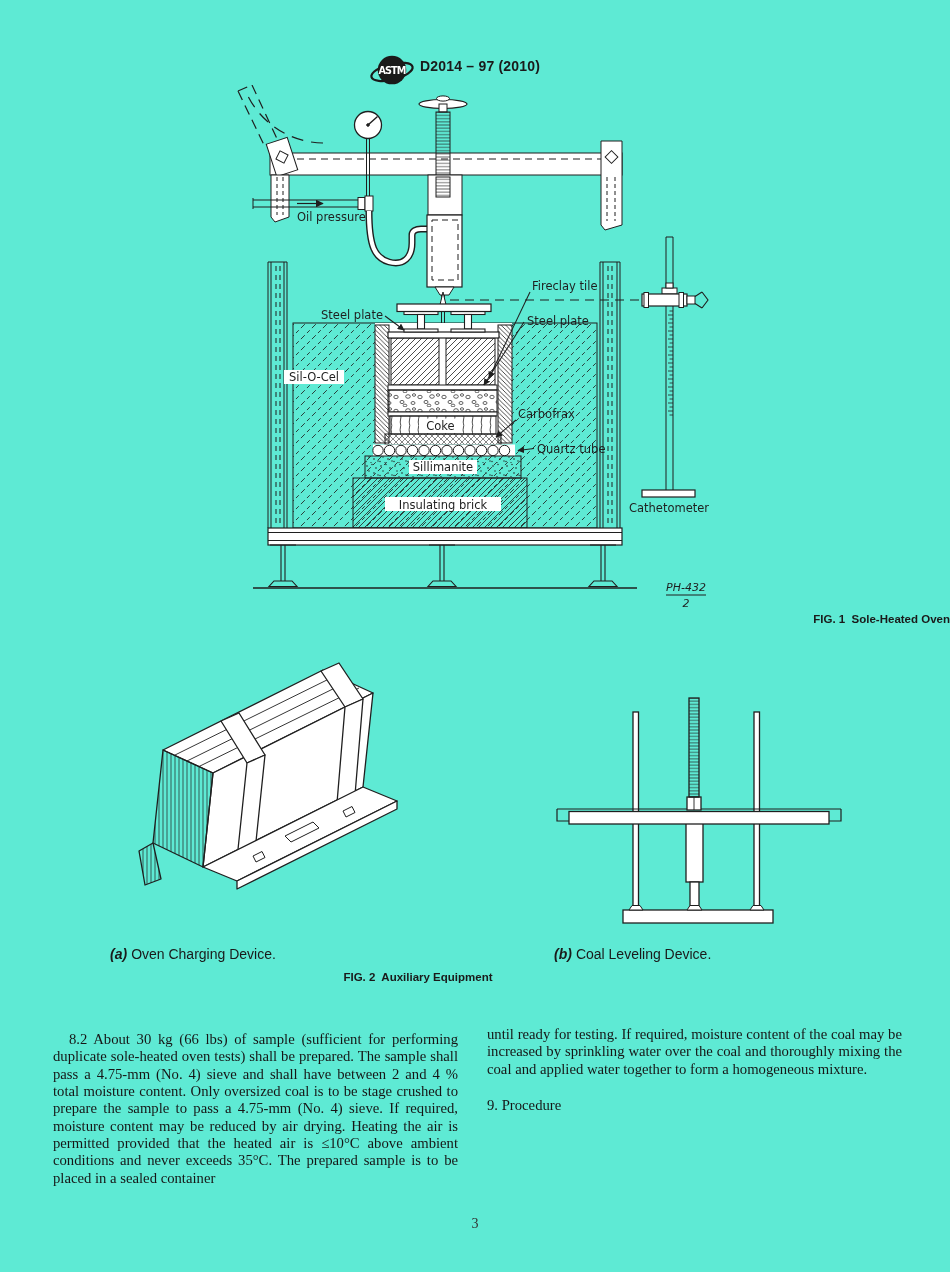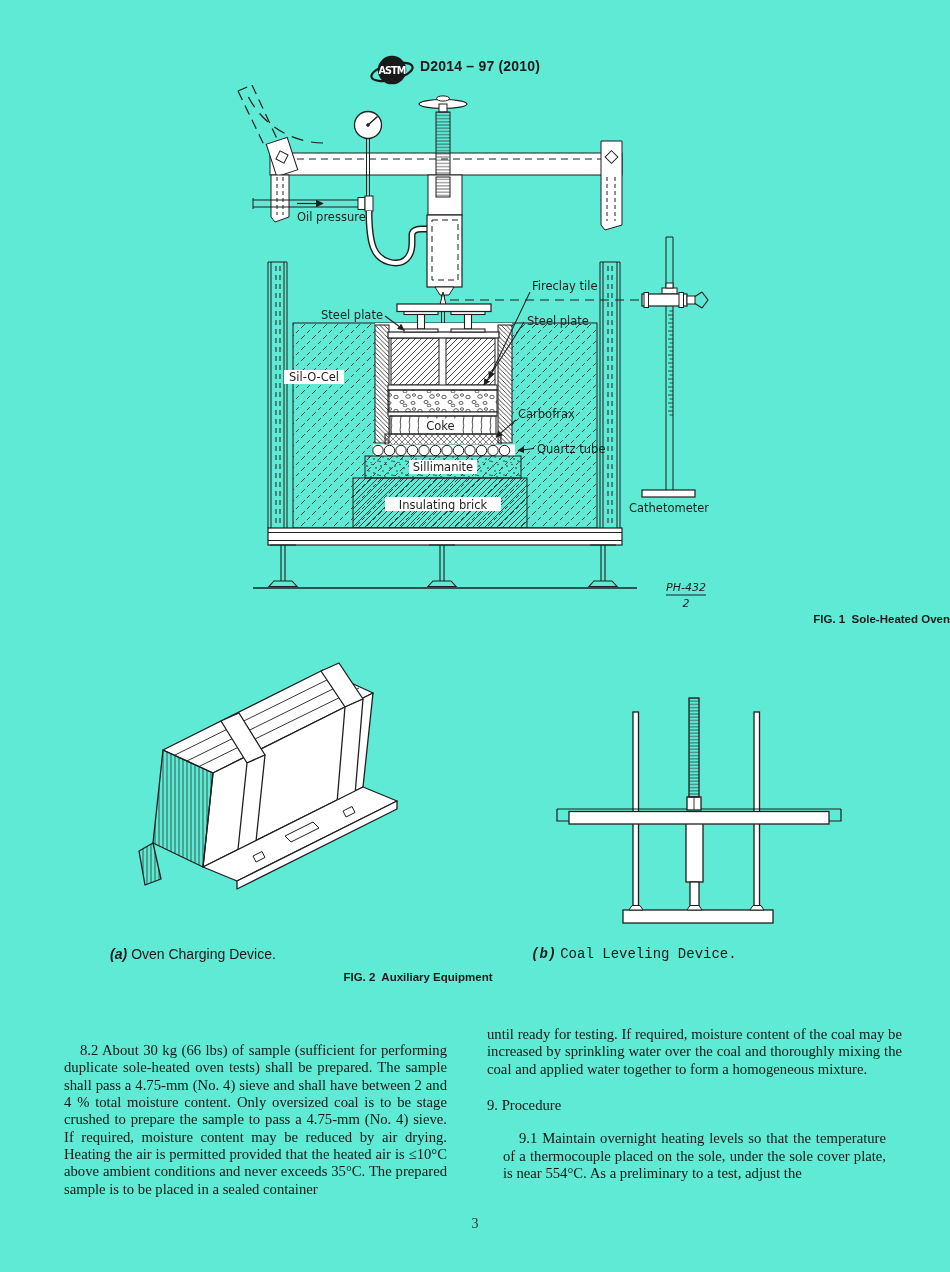--- a/index.html
+++ b/index.html
@@ -10,27 +10,27 @@
   #std-title{left:420px;top:58px;font-family:"Liberation Sans",sans-serif;
              font-weight:bold;font-size:14px;letter-spacing:.2px;color:#1a1a1a;}
   
   .figcap{font-family:"Liberation Sans",sans-serif;font-weight:bold;font-size:11.5px;
           color:#1a1a1a;white-space:pre;text-align:center;}
   #fig1-cap{left:0;top:613px;width:950px;text-align:right;}
   #fig2-cap{left:18px;top:971px;width:800px;}
   .subcap{font-family:"Liberation Sans",sans-serif;font-size:14px;color:#1a1a1a;text-align:left;}
   .subcap .pfx{font-weight:bold;font-style:italic;margin-right:4px;}
   #cap-a{left:110px;top:946px;width:340px;}
-  #cap-b{left:531px;top:946px;width:320px;font-family:Liberation Mono, monospace;}
+  #cap-b{left:554px;top:946px;width:320px;}
   
   .col{position:absolute;width:415px;font-size:14.7px;line-height:17.35px;
        text-align:justify;color:#161616;}
   #col-left{left:48px;top:1026px;}
   #col-right{left:487px;top:1026px;}
-  .para{text-indent:16px;margin:16px;}
+  .para{text-indent:16px;margin:5px;}
   .para-cont{text-indent:0;margin:0;}
   .sec-head{font-weight:normal;margin:19px 0 8px 0;text-indent:0;}
   #page-num{left:0;top:1216px;width:950px;text-align:center;font-size:14px;color:#333;}
   svg text{font-family:"DejaVu Sans","Liberation Sans",sans-serif;}
 </style>
 </head>
 <body>
 
 <div id="page">
 
@@ -305,17 +305,16 @@
     <span class="pfx">(b)</span><span>Coal Leveling Device.</span>
   </div>
   <div class="abs figcap" id="fig2-cap">FIG. 2  Auxiliary Equipment</div>
 
   <div class="col" id="col-left">
     <p class="para">8.2 About 30 kg (66 lbs) of sample (sufficient for performing duplicate sole-heated oven tests) shall be prepared. The sample shall pass a 4.75-mm (No. 4) sieve and shall have between 2 and 4 % total moisture content. Only oversized coal is to be stage crushed to prepare the sample to pass a 4.75-mm (No. 4) sieve. If required, moisture content may be reduced by air drying. Heating the air is permitted provided that the heated air is ≤10°C above ambient conditions and never exceeds 35°C. The prepared sample is to be placed in a sealed container</p>
   </div>
   <div class="col" id="col-right">
     <p class="para-cont">until ready for testing. If required, moisture content of the coal may be increased by sprinkling water over the coal and thoroughly mixing the coal and applied water together to form a homogeneous mixture.</p>
     <p class="sec-head">9. Procedure</p>
-    <p class="para">9.1 Maintain overnight heating levels so that the temperature of a thermocouple placed on the sole, under the sole cover plate, is near 554°C. As a preliminary to a test, adjust the</p>
   </div>
 
   <div class="abs" id="page-num">3</div>
 </div>
 
 </body></html>

